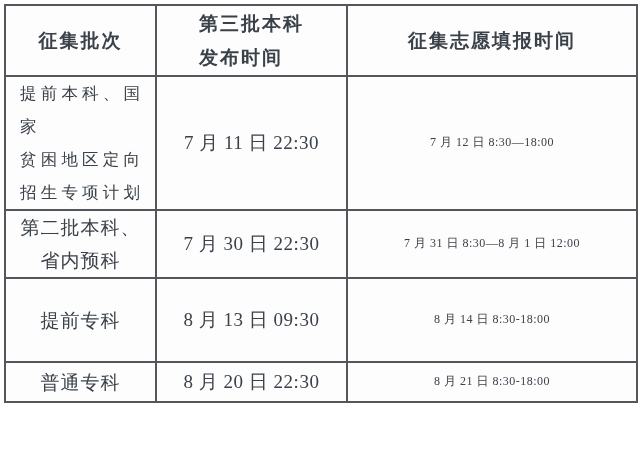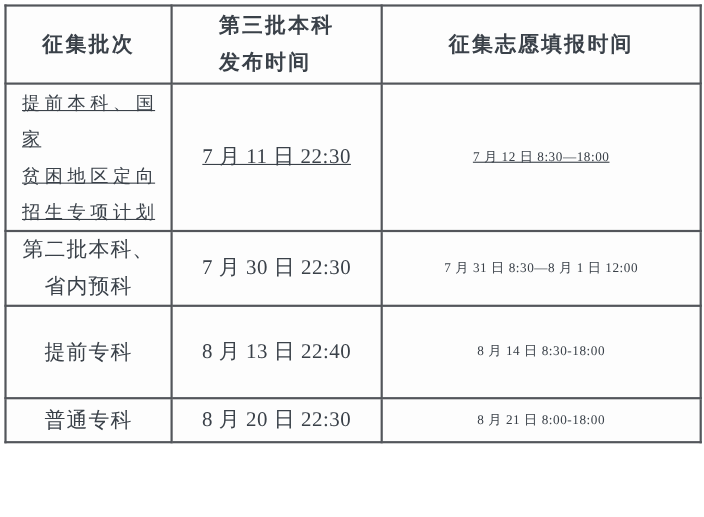--- a/index.html
+++ b/index.html
@@ -37,21 +37,21 @@
     line-height: 1.45;
   }
   thead tr { height: 71px; }
   th { font-weight: bold; letter-spacing: 2px; }
   th .hdr-block {
     display: inline-block;
     text-align: left;
     white-space: pre-line;
     line-height: 34px;
   }
-  tbody tr:nth-child(1) { height: 115px; text-decoration: underline; }
+  tbody tr:nth-child(1) { height: 115px; }
   tbody tr:nth-child(2) { height: 52px; }
   tbody tr:nth-child(3) { height: 84px; }
   tbody tr:nth-child(4) { height: 40px; }
   tbody tr:nth-child(5) { height: 47px; }
   tbody tr:nth-child(6) { height: 54px; }
   .batch-text {
     display: block;
     padding: 0 14px;
     white-space: pre-line;
     letter-spacing: 1px;
@@ -120,32 +120,32 @@
     </td>
     <td class="fill-cell">
       <span class="time-text">7 月 31 日 8:30—8 月 1 日 12:00</span>
     </td>
   </tr>
         <tr>
     <td class="batch-cell">
       <span class="batch-text">提前专科</span>
     </td>
     <td class="publish-cell">
-      <span class="time-text">8 月 13 日 22:40</span>
+      <span class="time-text">8 月 13 日 09:30</span>
     </td>
     <td class="fill-cell">
       <span class="time-text">8 月 14 日 8:30-18:00</span>
     </td>
   </tr>
         <tr>
     <td class="batch-cell">
       <span class="batch-text">普通专科</span>
     </td>
     <td class="publish-cell">
       <span class="time-text">8 月 20 日 22:30</span>
     </td>
     <td class="fill-cell">
-      <span class="time-text">8 月 21 日 8:00-18:00</span>
+      <span class="time-text">8 月 21 日 8:30-18:00</span>
     </td>
   </tr>
       </tbody>
   </table>
 </div>
 
 </body></html>

